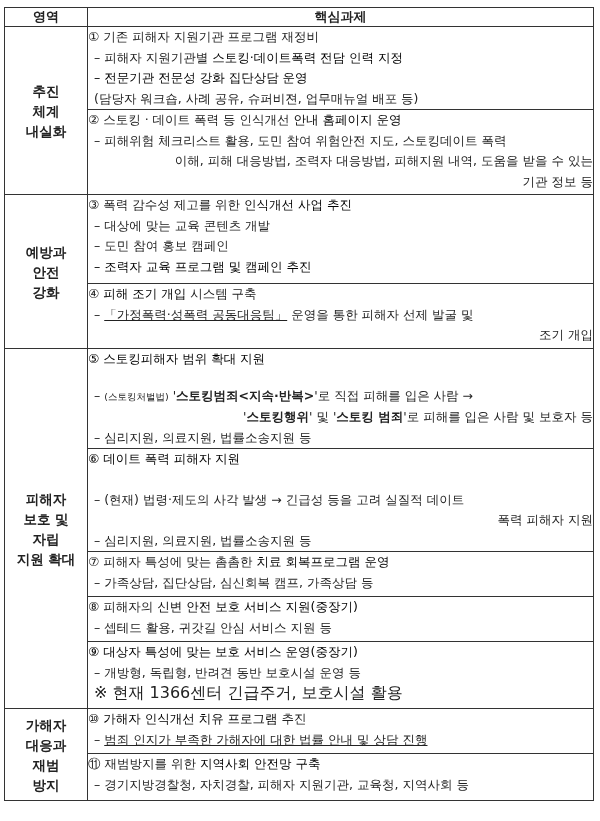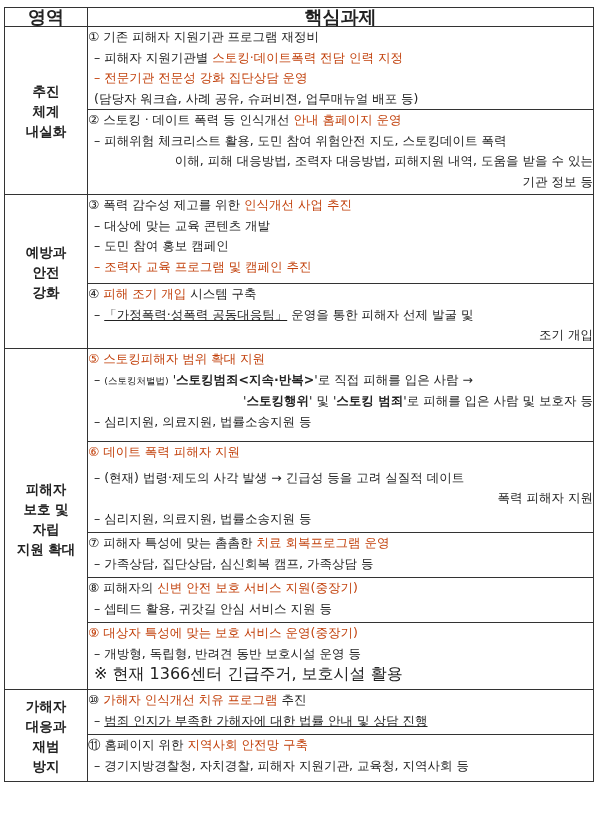--- a/index.html
+++ b/index.html
@@ -1,33 +1,33 @@
 <!DOCTYPE html>
 <html><head>
 <meta charset="utf-8">
 <style>
   html, body { margin: 0; padding: 0; background: #ffffff; }
   body { width: 600px; height: 821px; position: relative; overflow: hidden;
          font-family: "DejaVu Sans", sans-serif; color: #222; }
   table.main { position: absolute; left: 4px; top: 7px; width: 590px;
                border-collapse: collapse; table-layout: fixed; }
   table.main td, table.main th { border: 1.5px solid #333; padding: 0; vertical-align: top; }
-  table.main th { height: 18px; font-size: 18px; font-weight: bold; text-align: center;
+  table.main th { height: 18px; font-size: 13px; font-weight: bold; text-align: center;
                   vertical-align: middle; line-height: 18px; }
   col.c1 { width: 83px; }
   td.area { text-align: center; vertical-align: middle !important; font-weight: bold;
             font-size: 13.5px; line-height: 20px; }
   td.area span { display: block; }
   .task { padding: 1px 6px 2px 6px; font-size: 12.5px; line-height: 20.5px; }
   .line { white-space: nowrap; overflow: hidden; }
   .title { }
   .sub { padding-left: 6px; }
   .cont { padding-left: 18px; text-align: right; }
   .note { padding-left: 6px; font-size: 16px; }
-  .blue { color: #c2410c; }
+  .blue { color: #000000; }
   .bold { font-weight: bold; }
   .small { font-size: 9.5px; }
   .ul { text-decoration: underline; text-align: right; }
 </style>
 </head>
 <body>
 
 <table class="main">
   <colgroup>
       <col class="c1">
@@ -98,35 +98,35 @@
     <td class="area" rowspan="5">
       <span>피해자</span>
       <span>보호 및</span>
       <span>자립</span>
       <span>지원 확대</span>
     </td>
     <td class="task" style="height:92px">
       <div class="line title blue">
         <span>⑤</span> <span>스토킹피해자 범위 확대 지원</span>
       </div>
-      <div class="line sub" style="margin-top:0">
+      <div class="line sub" style="margin-top:16px">
         <span>– </span><span class="small">(스토킹처벌법)</span><span> '</span><span class="bold">스토킹범죄&lt;지속·반복&gt;</span><span>'로 직접 피해를 입은 사람 →</span>
       </div>
       <div class="line cont">
         <span>'</span><span class="bold">스토킹행위</span><span>' 및 '</span><span class="bold">스토킹 범죄</span><span>'로 피해를 입은 사람 및 보호자 등</span>
       </div>
       <div class="line sub">– 심리지원, 의료지원, 법률소송지원 등</div>
     </td>
   </tr>
   <tr>
     <td class="task" style="height:90px">
       <div class="line title blue">
         <span>⑥</span> <span>데이트 폭력 피해자 지원</span>
       </div>
-      <div class="line sub" style="margin-top:5px">– (현재) 법령·제도의 사각 발생 → 긴급성 등을 고려 실질적 데이트</div>
+      <div class="line sub" style="margin-top:20px">– (현재) 법령·제도의 사각 발생 → 긴급성 등을 고려 실질적 데이트</div>
       <div class="line cont">폭력 피해자 지원</div>
       <div class="line sub">– 심리지원, 의료지원, 법률소송지원 등</div>
     </td>
   </tr>
   <tr>
     <td class="task" style="height:44px">
       <div class="line title">
         <span>⑦</span> <span>피해자 특성에 맞는 촘촘한 </span><span class="blue">치료 회복프로그램 운영</span>
       </div>
       <div class="line sub">– 가족상담, 집단상담, 심신회복 캠프, 가족상담 등</div>
@@ -162,19 +162,19 @@
         <span>⑩</span> <span class="blue">가해자 인식개선 치유 프로그램</span><span> 추진</span>
       </div>
       <div class="line sub">
         <span>– </span><span class="ul">범죄 인지가 부족한 가해자에 대한 법률 안내 및 상담 진행</span>
       </div>
     </td>
   </tr>
   <tr>
     <td class="task" style="height:46px">
       <div class="line title">
-        <span>⑪</span> <span>홈페이지 위한 </span><span class="blue">지역사회 안전망 구축</span>
+        <span>⑪</span> <span>재범방지를 위한 </span><span class="blue">지역사회 안전망 구축</span>
       </div>
       <div class="line sub">– 경기지방경찰청, 자치경찰, 피해자 지원기관, 교육청, 지역사회 등</div>
     </td>
   </tr>
 </tbody>
   </table>
 
 </body></html>

